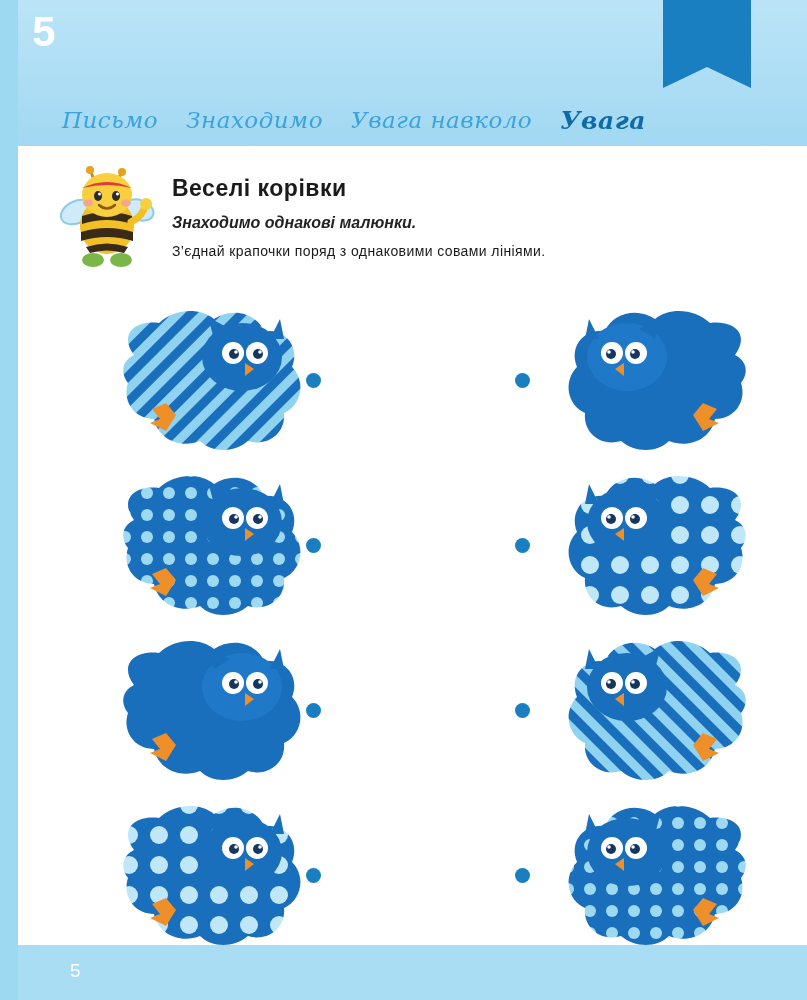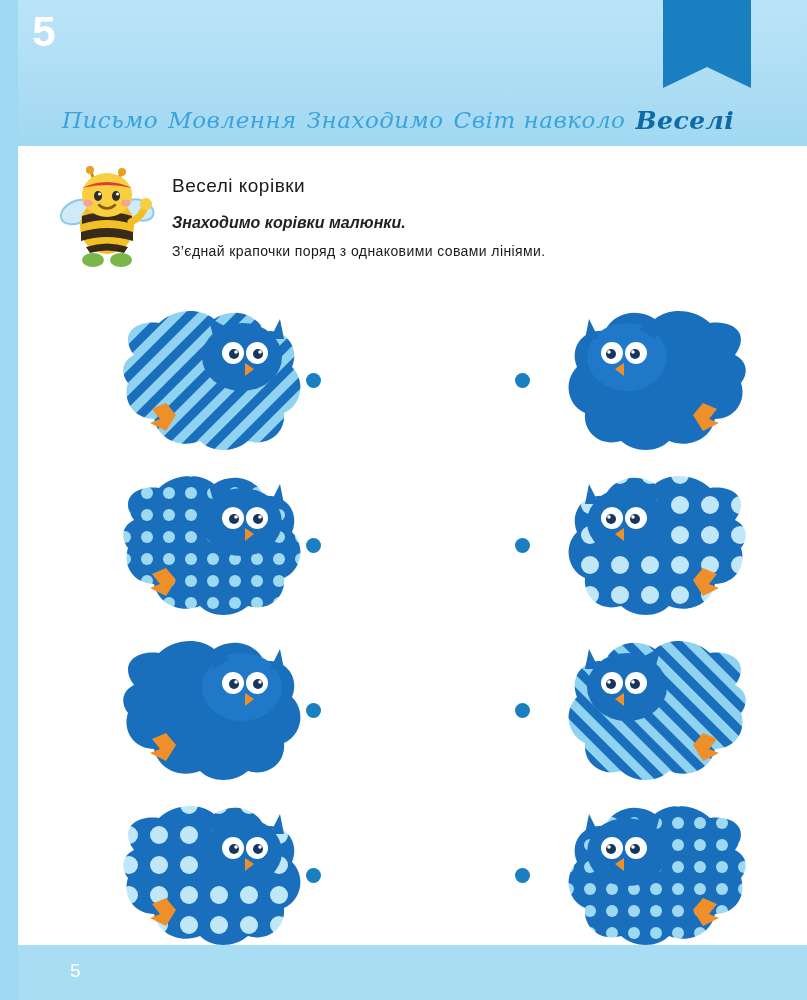--- a/index.html
+++ b/index.html
@@ -67,21 +67,21 @@
   .nav {
     position: absolute;
     left: 18px; top: 98px;
     width: 789px;
     height: 44px;
     display: flex;
     align-items: center;
     justify-content: flex-start;
     padding-left: 44px;
     box-sizing: border-box;
-    gap: 10px;
+    gap: 28px;
   }
   .nav-item {
     font-family: "DejaVu Serif", serif;
     font-style: italic;
     font-size: 23px;
     color: #3aa3dc;
     white-space: nowrap;
     letter-spacing: 0.5px;
   }
   .nav-item.active {
@@ -100,22 +100,22 @@
   
   .bee {
     position: absolute;
     left: 55px; top: 160px;
     width: 105px; height: 110px;
   }
 
   .title {
     position: absolute;
     left: 172px; top: 175px;
-    font-size: 19px;
-    font-weight: normal;
+    font-size: 23px;
+    font-weight: bold;
     color: #1a1a1a;
     letter-spacing: 0.5px;
   }
   .subtitle {
     position: absolute;
     left: 172px; top: 214px;
     font-size: 16px;
     font-style: italic;
     font-weight: bold;
     color: #222222;
@@ -173,24 +173,23 @@
 
   <div class="header-band">
     <div class="header-band-inner"></div>
   </div>
 
   <div class="ribbon"></div>
   <div class="ribbon-number">5</div>
 
   <div class="nav">
     <span class="nav-item">Письмо</span>
-    <span class="nav-item">Мовлення</span>
     <span class="nav-item">Знаходимо</span>
-    <span class="nav-item">Світ навколо</span>
-    <span class="nav-item active">Веселі</span>
+    <span class="nav-item">Увага навколо</span>
+    <span class="nav-item active">Увага</span>
   </div>
 
   <div class="header-underline"></div>
 
   <div class="bee">
     <svg viewBox="0 0 105 110" width="105" height="110">
 
       <path d="M42 28 L36 12" stroke="#c8881f" stroke-width="3" fill="none"></path>
       <path d="M58 28 L66 14" stroke="#c8881f" stroke-width="3" fill="none"></path>
       <circle cx="35" cy="10" r="4" fill="#e8a020"></circle>
@@ -216,21 +215,21 @@
 
       <path d="M76 62 q12 -6 14 -16" stroke="#f2c024" stroke-width="7" fill="none" stroke-linecap="round"></path>
       <circle cx="91" cy="44" r="6" fill="#f7cf3f"></circle>
 
       <ellipse cx="38" cy="100" rx="11" ry="7" fill="#7ab648"></ellipse>
       <ellipse cx="66" cy="100" rx="11" ry="7" fill="#7ab648"></ellipse>
     </svg>
   </div>
 
   <div class="title">Веселі  корівки</div>
-  <div class="subtitle">Знаходимо  корівки  малюнки.</div>
+  <div class="subtitle">Знаходимо  однакові  малюнки.</div>
   <div class="instruction">З’єднай  крапочки  поряд  з  однаковими  совами  лініями.</div>
 
   <div class="exercise">
 
     <svg width="0" height="0" style="position:absolute">
       <defs>
         <pattern id="pat-stripes" width="18" height="18" patternUnits="userSpaceOnUse" patternTransform="rotate(45)">
           <rect width="18" height="18" fill="#1a6fbd"></rect>
           <rect width="9" height="18" fill="#8fd3f0"></rect>
         </pattern>

